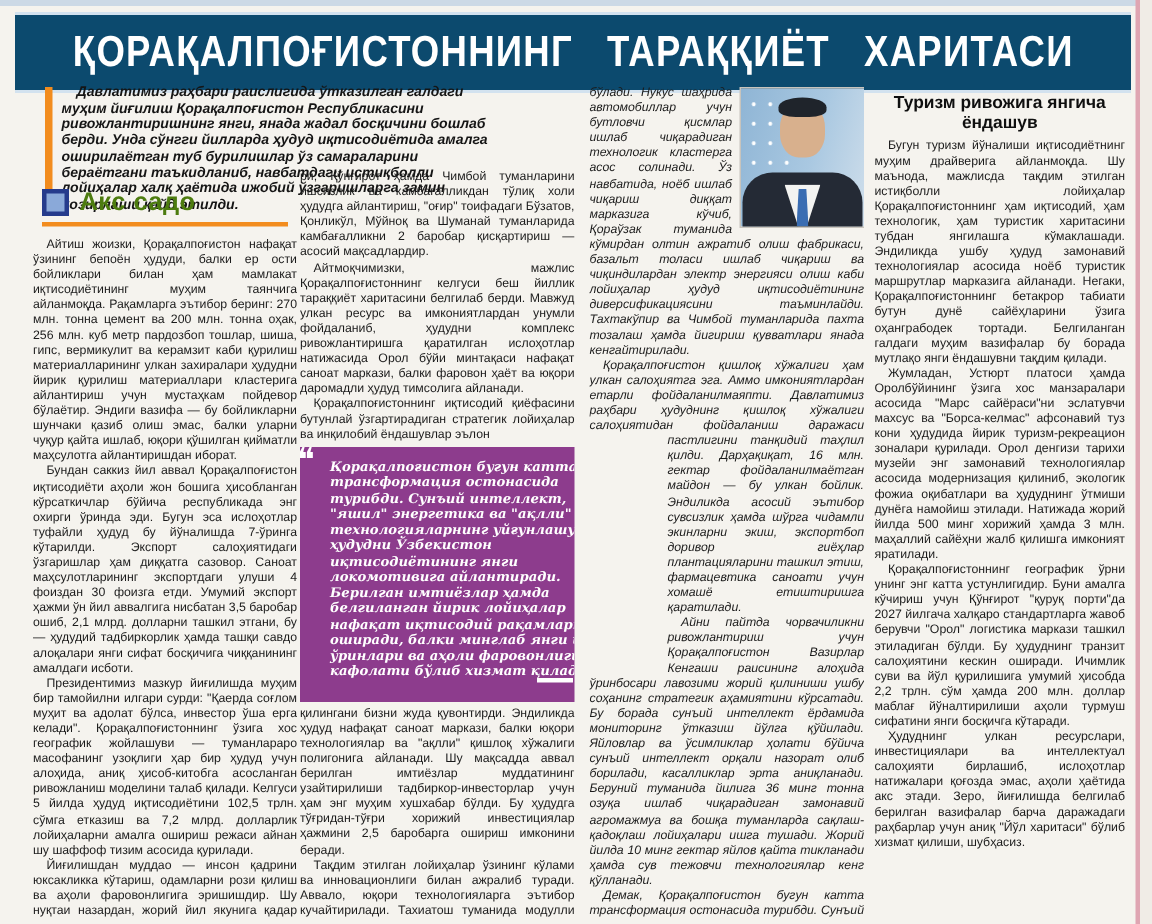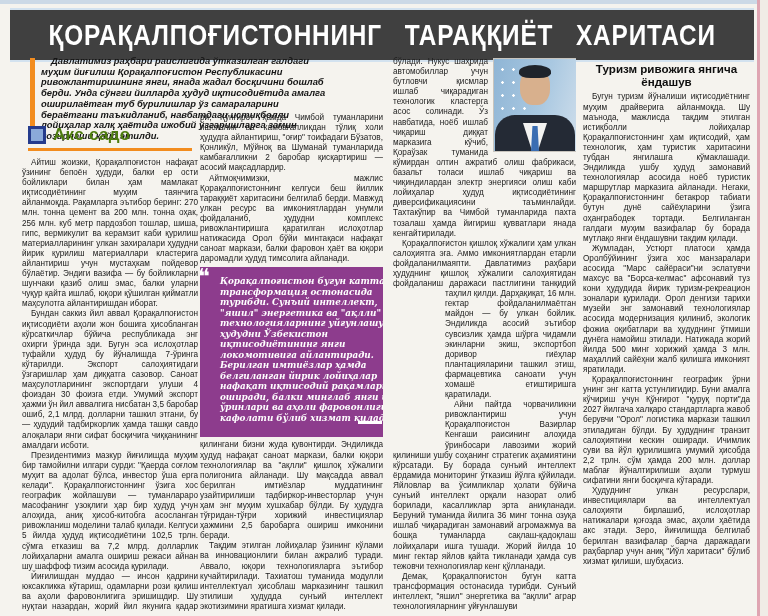--- a/index.html
+++ b/index.html
@@ -8,21 +8,21 @@
     background:#f5f3ee;
     font-family:"Liberation Sans", sans-serif;
     color:#1a1a1a;
   }
   .toprule{position:absolute;top:0;left:0;right:0;height:4px;background:#ccd9e6;}
   .edge-pink{position:absolute;top:0;bottom:0;right:8px;width:3px;background:#dfa5b2;}
   .edge-out{position:absolute;top:0;bottom:0;right:0;width:8px;background:#f0ece6;}
 
   .band{
     position:absolute;left:10px;right:14px;top:10px;height:50px;
-    background:#404040;display:flex;align-items:center;justify-content:center;
+    background:#0c4a6e;display:flex;align-items:center;justify-content:center;
     box-shadow:0 -2px 0 #d3e2ef, 0 2px 0 #d3e2ef;overflow:hidden;
   }
   .band .t{
     color:#ffffff;font-weight:bold;font-size:29px;white-space:nowrap;
     letter-spacing:1px;word-spacing:18px;transform:scaleX(0.84);
   }
 
   .lede{position:absolute;left:30px;top:56px;width:304px;}
   .lede .bar{position:absolute;left:0;top:2px;bottom:2px;width:5px;background:#f28c1e;}
   .lede p{
@@ -32,21 +32,21 @@
 
   .col{position:absolute;font-size:8.2px;line-height:10.1px;text-align:justify;overflow:hidden;color:#1b1b1b;}
   .col p{margin:0;text-indent:9px;}
   .col p.cont{text-indent:0;}
   .col h3{
     margin:5px 0 4px;font-size:11.6px;line-height:13.2px;text-align:center;
     font-weight:bold;color:#0f0f0f;text-indent:0;
   }
   .col1{left:22px;top:124px;width:176px;height:488px;}
   .col2{left:200px;top:113px;width:183px;height:500px;}
-  .col3{left:393px;top:57px;width:183px;height:556px;}
+  .col3{left:393px;top:57px;width:183px;height:556px;font-style:italic;}
   .col4{left:583px;top:57px;width:167px;height:556px;}
 
   .rubric{display:flex;align-items:center;gap:7px;margin:2px 0 0 6px;}
   .rubric .sq{width:12px;height:12px;background:#8aa9d9;border:3px solid #253b8c;}
   .rubric .lbl{font-weight:bold;font-size:17px;color:#4d7c0f;letter-spacing:0.3px;}
   .rubric-rule{height:3px;background:#f28c1e;margin:4px 0 7px 6px;width:164px;}
 
   
   .quote{position:relative;width:228px;margin:3px 0 3px -6px;}
   .quote::before{content:"";position:absolute;left:0;top:0;bottom:0;width:196px;background:#8d3c8d;}
@@ -109,20 +109,21 @@
   <div class="rubric-rule"></div>
   <p>Айтиш жоизки, Қорақалпоғистон нафақат ўзининг бепоён ҳудуди, балки ер ости бойликлари билан ҳам мамлакат иқтисодиётининг муҳим таянчига айланмоқда. Рақамларга эътибор беринг: 270 млн. тонна цемент ва 200 млн. тонна оҳак, 256 млн. куб метр пардозбоп тошлар, шиша, гипс, вермикулит ва керамзит каби қурилиш материалларининг улкан захиралари ҳудудни йирик қурилиш материаллари кластерига айлантириш учун мустаҳкам пойдевор бўлаётир. Эндиги вазифа — бу бойликларни шунчаки қазиб олиш эмас, балки уларни чуқур қайта ишлаб, юқори қўшилган қийматли маҳсулотга айлантиришдан иборат.</p>
   <p>Бундан саккиз йил аввал Қорақалпоғистон иқтисодиёти аҳоли жон бошига ҳисобланган кўрсаткичлар бўйича республикада энг охирги ўринда эди. Бугун эса ислоҳотлар туфайли ҳудуд бу йўналишда 7-ўринга кўтарилди. Экспорт салоҳиятидаги ўзгаришлар ҳам диққатга сазовор. Саноат маҳсулотларининг экспортдаги улуши 4 фоиздан 30 фоизга етди. Умумий экспорт ҳажми ўн йил аввалгига нисбатан 3,5 баробар ошиб, 2,1 млрд. долларни ташкил этгани, бу — ҳудудий тадбиркорлик ҳамда ташқи савдо алоқалари янги сифат босқичига чиққанининг амалдаги исботи.</p>
   <p>Президентимиз мазкур йиғилишда муҳим бир тамойилни илгари сурди: "Қаерда соғлом муҳит ва адолат бўлса, инвестор ўша ерга келади". Қорақалпоғистоннинг ўзига хос географик жойлашуви — туманлараро масофанинг узоқлиги ҳар бир ҳудуд учун алоҳида, аниқ ҳисоб-китобга асосланган ривожланиш моделини талаб қилади. Келгуси 5 йилда ҳудуд иқтисодиётини 102,5 трлн. сўмга етказиш ва 7,2 млрд. долларлик лойиҳаларни амалга ошириш режаси айнан шу шаффоф тизим асосида қурилади.</p>
   <p>Йиғилишдан муддао — инсон қадрини юксакликка кўтариш, одамларни рози қилиш ва аҳоли фаровонлигига эришишдир. Шу нуқтаи назардан, жорий йил якунига қадар белгиланган вазифалар аниқ ва равшан. Ишсизликни 4,2 фоизга, камбағалликни 3,2 фоизга тушириш, Нукус шаҳ-</p>
 </div>
 
 <div class="col col2">
   <p class="cont">ри, Қўнғирот ҳамда Чимбой туманларини ишсизлик ва камбағалликдан тўлиқ холи ҳудудга айлантириш, "оғир" тоифадаги Бўзатов, Қонликўл, Мўйноқ ва Шуманай туманларида камбағалликни 2 баробар қисқартириш — асосий мақсадлардир.</p>
   <p>Айтмоқчимизки, мажлис Қорақалпоғистоннинг келгуси беш йиллик тараққиёт харитасини белгилаб берди. Мавжуд улкан ресурс ва имкониятлардан унумли фойдаланиб, ҳудудни комплекс ривожлантиришга қаратилган ислоҳотлар натижасида Орол бўйи минтақаси нафақат саноат маркази, балки фаровон ҳаёт ва юқори даромадли ҳудуд тимсолига айланади.</p>
+  <p>Қорақалпоғистоннинг иқтисодий қиёфасини бутунлай ўзгартирадиган стратегик лойиҳалар ва инқилобий ёндашувлар эълон</p>
 
   <div class="quote">
     <div class="qtxt base">Қорақалпоғистон бугун катта трансформация остонасида турибди. Сунъий интеллект, "яшил" энергетика ва "ақлли" аграр технологияларнинг уйғунлашуви ҳудудни Ўзбекистон иқтисодиётининг янги локомотивига айлантиради. Берилган имтиёзлар ҳамда белгиланган йирик лойиҳалар нафақат иқтисодий рақамларни оширади, балки минглаб янги иш ўринлари ва аҳоли фаровонлигининг кафолати бўлиб хизмат қилади.</div>
     <div class="qtxt over">Қорақалпоғистон бугун катта трансформация остонасида турибди. Сунъий интеллект, "яшил" энергетика ва "ақлли" аграр технологияларнинг уйғунлашуви ҳудудни Ўзбекистон иқтисодиётининг янги локомотивига айлантиради. Берилган имтиёзлар ҳамда белгиланган йирик лойиҳалар нафақат иқтисодий рақамларни оширади, балки минглаб янги иш ўринлари ва аҳоли фаровонлигининг кафолати бўлиб хизмат қилади.</div>
     <span class="qo">❝</span>
     <span class="qdash"></span>
 
   </div>
 
   <p class="cont">қилингани бизни жуда қувонтирди. Эндиликда ҳудуд нафақат саноат маркази, балки юқори технологиялар ва "ақлли" қишлоқ хўжалиги полигонига айланади. Шу мақсадда аввал берилган имтиёзлар муддатининг узайтирилиши тадбиркор-инвесторлар учун ҳам энг муҳим хушхабар бўлди. Бу ҳудудга тўғридан-тўғри хорижий инвестициялар ҳажмини 2,5 баробарга ошириш имконини беради.</p>

